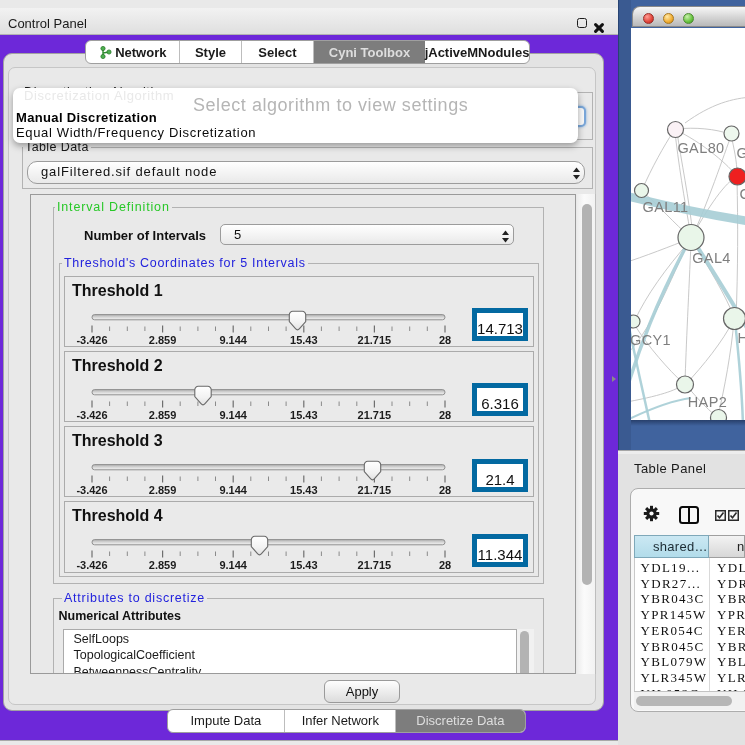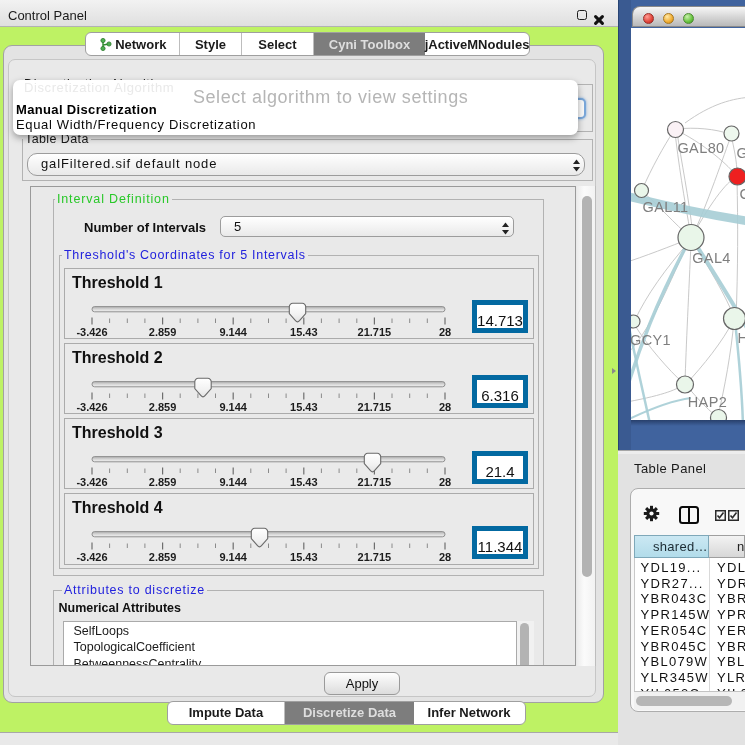--- a/index.html
+++ b/index.html
@@ -1,21 +1,21 @@
 <!DOCTYPE html>
 <html><head><meta charset="utf-8">
 <style>
 * { margin:0; padding:0; box-sizing:border-box; }
 html,body { width:745px; height:745px; }
 body { font-family:"Liberation Sans", sans-serif; background:#e9e9e9; }
 #app { position:relative; width:745px; height:745px; overflow:hidden; }
 .abs { position:absolute; }
 
 
-#leftwin { left:0; top:0; width:618px; height:733px; background:#bef264; border-bottom:1px solid #a8a8a8; }
+#leftwin { left:0; top:8px; width:618px; height:733px; background:#6d28d9; border-bottom:1px solid #a8a8a8; }
 #titlebar { position:absolute; left:0; top:0; width:618px; height:27px;
   background:linear-gradient(#f2f2f2,#dfdfdf); border-bottom:1px solid #b2b2b2;
   font-size:13px; color:#1a1a1a; line-height:31px; padding-left:8px; }
 #btnsq { position:absolute; left:577px; top:10px; width:10px; height:10px; border:1.8px solid #1c1c1c; border-radius:2.5px; }
 #btnx  { position:absolute; left:594px; top:11px; }
 #outerpanel { position:absolute; left:2.5px; top:45px; width:601px; height:658px; border-radius:9px;
   background:#e3e3e3; border:1px solid #a2a2a2; }
 #innerpanel { position:absolute; left:8px; top:58.5px; width:588px; height:638px; border-radius:7px;
   background:#e9e9e9; border:1px solid #c6c6c6; }
 
@@ -52,21 +52,21 @@
   border:1px solid #aaa; font-size:12.5px; color:#1a1a1a; }
 #attrlist div { padding-left:10px; height:17px; line-height:17px; }
 #lsb { position:absolute; left:485.5px; top:433.5px; width:17px; height:60px; background:#f1f1f1; }
 #lsb .thumb { position:absolute; left:3px; top:2.5px; width:9.5px; height:60px; border-radius:5px; background:#b3b3b3; }
 
 #applybtn { position:absolute; left:324px; top:671.5px; width:76px; height:23px; border-radius:6px;
   background:linear-gradient(#fefefe,#dcdcdc); border:1px solid #9a9a9a; font-size:13px; color:#111;
   text-align:center; line-height:21px; }
 
 #btabbar { position:absolute; left:166.5px; top:701px; width:359px; height:23.5px; background:#fff;
-  border:1px solid #9f9f9f; border-radius:6px; display:flex; overflow:hidden; font-size:13px; font-weight:bold; color:#1a1a1a; }
+  border:1px solid #9f9f9f; border-radius:6px; display:flex; overflow:hidden; font-size:13px; font-weight:normal; color:#1a1a1a; }
 #btabbar .tab { display:flex; align-items:center; justify-content:center; height:100%; border-right:1px solid #bdbdbd; }
 #btabbar .tab:last-child { border-right:none; }
 #btabbar .sel { background:#7d7d7d; color:#dedede; border-right:none; }
 
 
 #overlay { position:absolute; left:13px; top:80px; width:565px; height:55px; background:#fff;
   border-radius:7px; box-shadow:0 3px 7px rgba(0,0,0,0.35); }
 #ghost { position:absolute; left:11px; top:0px; color:#e9e9e9; font-size:13px; letter-spacing:0.6px; line-height:15px; }
 #selalg { position:absolute; left:180px; top:7px; color:#b5b5b5; font-size:18px; letter-spacing:0.55px; }
 #mdisc { position:absolute; left:3px; top:22px; font-weight:bold; font-size:13px; color:#000; letter-spacing:0.35px; }
@@ -85,21 +85,21 @@
 #tpanelbox { position:absolute; left:12px; top:37px; width:130px; height:224px; border-radius:8px;
   background:#f8f8f8; border:1px solid #adadad; }
 #ticons { position:absolute; left:0; top:54px; width:127px; }
 #thead { position:absolute; left:16px; top:84px; width:111px; height:23px; display:flex; }
 #th1 { width:75px; height:23px; background:linear-gradient(#cbe8f3,#b2dcea); border:1px solid #7fa8b9;
   font-size:13px; color:#1c2b33; padding-left:18px; letter-spacing:0.3px; line-height:22px; }
 #th2 { width:36px; height:23px; background:linear-gradient(#f3f3f3,#d7d7d7); border:1px solid #9f9f9f; border-left:none;
   font-size:13px; color:#222; padding-left:28px; line-height:22px; overflow:hidden; }
 #tbody { position:absolute; left:16px; top:107px; width:111px; height:134px; background:#fff; overflow:hidden;
   border-left:1px solid #c9c9c9; }
-.trow { position:absolute; width:100%; height:15.7px; font-size:13px; color:#111; line-height:15.7px; letter-spacing:1.3px; }
+.trow { position:absolute; width:100%; height:15.7px; font-size:13px; color:#111; line-height:15.7px; letter-spacing:1.3px;font-family:Liberation Serif, serif; }
 .trow .c1 { position:absolute; left:5.5px; }
 .trow .c2 { position:absolute; left:82px; }
 #colsep { position:absolute; left:90.5px; top:107px; width:1px; height:133px; background:#d9d9d9; }
 #hsb { position:absolute; left:16px; top:240px; width:111px; height:19px; background:#f1f1f1; border-top:1px solid #c3c3c3; }
 #hsb .thumb { position:absolute; left:1.5px; top:4px; width:96px; height:10px; border-radius:5px; background:#b6b6b6; }
 </style></head>
 <body>
 <div id="app">
 
   <div class="abs" id="leftwin">
@@ -357,22 +357,22 @@
           <div class="thumb"></div>
         </div>
     </div>
     <div id="vsb">
         <div class="thumb"></div>
       </div>
 
     <div id="applybtn">Apply</div>
     <div id="btabbar">
       <div class="tab" style="width:118.5px">Impute Data</div>
+      <div class="tab" style="width:111.5px">Infer Network</div>
       <div class="tab sel" style="width:129px">Discretize Data</div>
-      <div class="tab" style="width:111.5px">Infer Network</div>
     </div>
 
     <div id="overlay">
       <div id="ghost">Discretization Algorithm</div>
       <div id="selalg">Select algorithm to view settings</div>
       <div id="mdisc">Manual Discretization</div>
       <div id="ewdisc">Equal Width/Frequency Discretization</div>
     </div>
 
     <div style="position:absolute;left:612px;top:368px;width:0;height:0;border-top:3px solid transparent;border-bottom:3px solid transparent;border-left:4px solid #8a8a8a;"></div>

